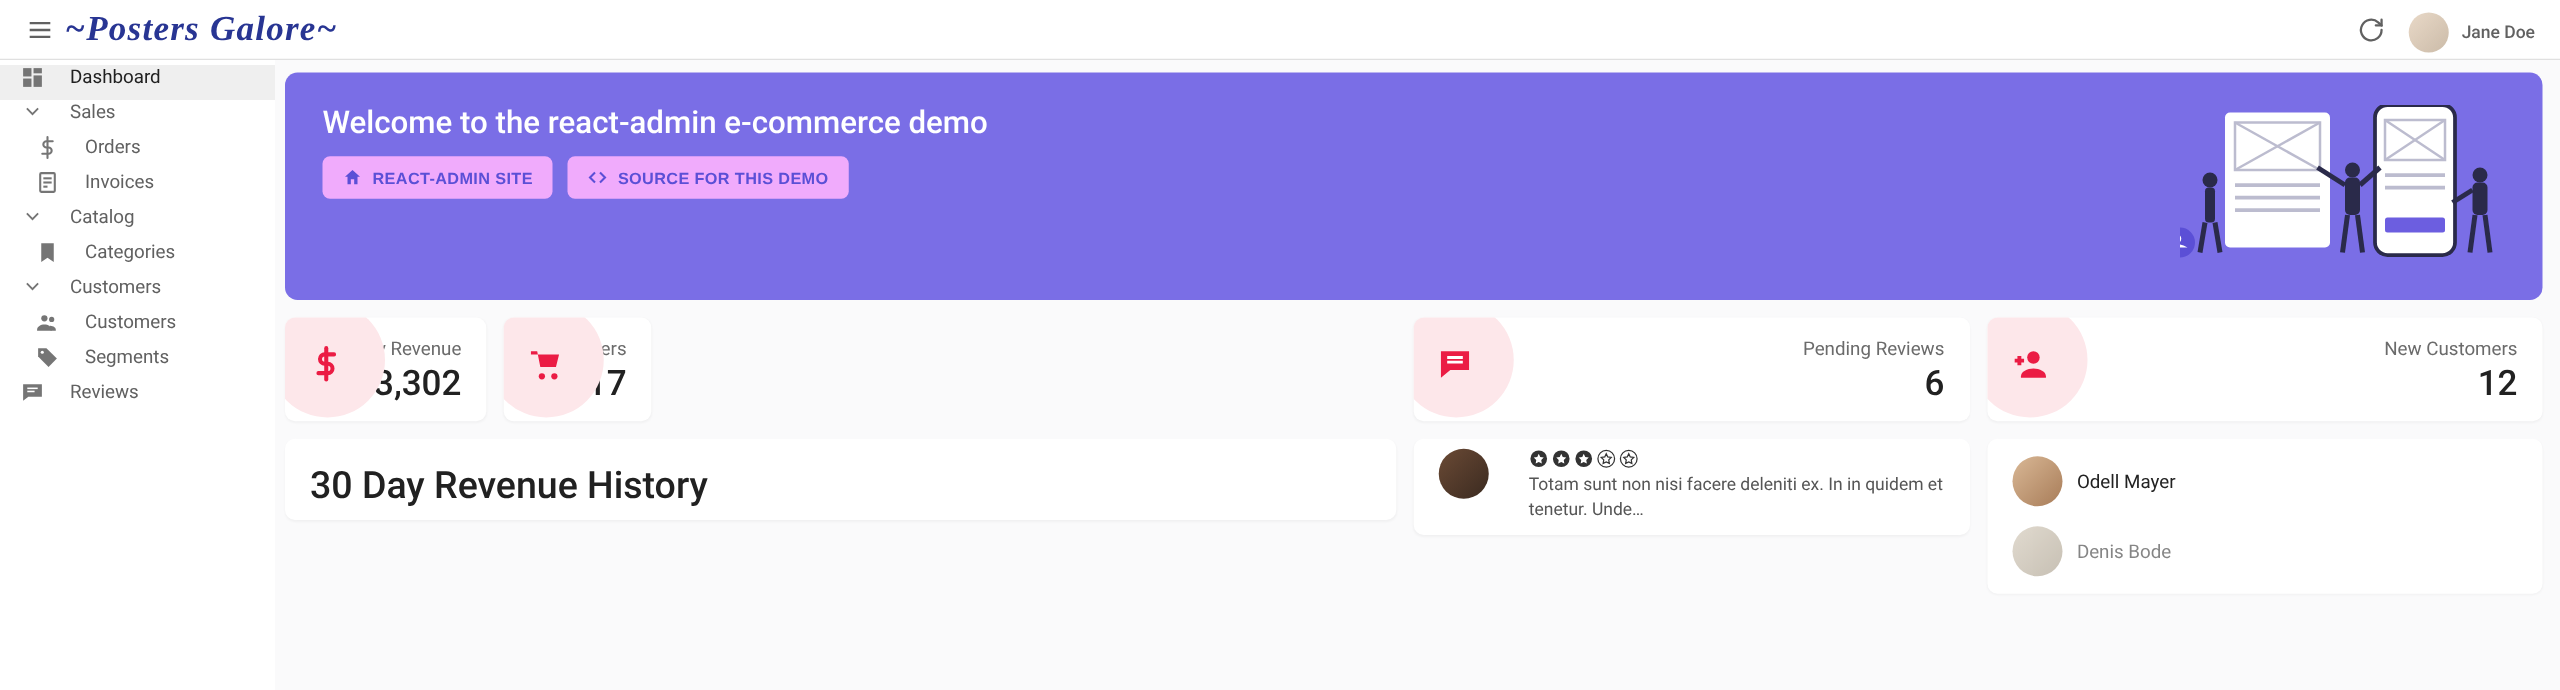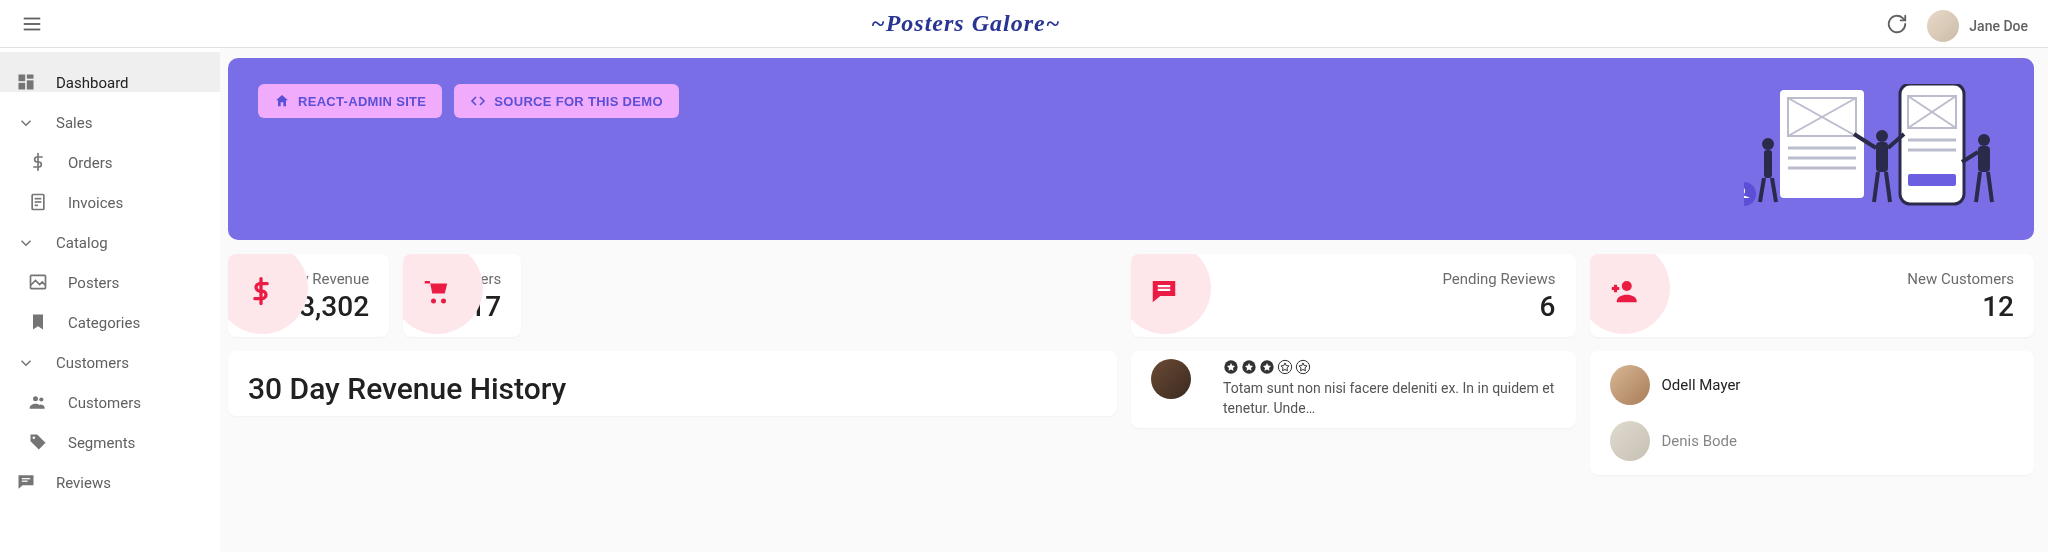--- a/index.html
+++ b/index.html
@@ -19,25 +19,24 @@
   }
   .hamburger {
     width: 40px; height: 40px;
     display:flex; align-items:center; justify-content:center;
     border-radius:50%;
     cursor:pointer;
     color:#616161;
   }
   .brand {
     flex:1;
-    text-align:center;
     font-family: "Brush Script MT", "Segoe Script", cursive;
     font-style: italic;
     font-weight: 700;
-    font-size: 24px;
+    font-size: 28px;
     color:#283593;
     letter-spacing: 1px;
   }
   .appbar-right { display:flex; align-items:flex-end; gap:12px; margin-right:8px; }
   .icon-btn {
     width:36px; height:36px;
     display:flex; align-items:center; justify-content:center;
     cursor:pointer;
     color:#616161;
     border-radius:50%;
@@ -48,22 +47,22 @@
   .user-name { color:#616161; font-weight:500; }
 
   .layout { display:flex; }
   .sidebar {
     width:220px;
     background:#fff;
     min-height: calc(100vh - 48px);
     padding-top:4px;
   }
   .nav-item, .nav-child {
-    display:flex; align-items:flex-end;
-    height:40px;
+    display:flex; align-items:flex-start;
+    height:28px;
     padding: 0 14px;
     color:#616161;
     cursor:pointer;
     font-size:15px;
   }
   .nav-item.selected { background:#efefef; color:#212121; }
   .nav-item .icon, .nav-child .icon { width:24px; display:flex; justify-content:center; margin-right:18px; color:#757575; }
   .nav-child { padding-left:26px; }
   .nav-child .icon { margin-right:18px; }
   .chev { width:18px; height:18px; }
@@ -223,29 +222,20 @@
     <div class="nav-item">
       <span class="icon">
         <svg class="chev" viewBox="0 0 24 24" fill="none" stroke="currentColor" stroke-width="2">
             <polyline points="6 9 12 15 18 9"></polyline>
           </svg>
       </span>
       <span>Catalog</span>
     </div>
     <div class="nav-child">
       <span class="icon">
-        <svg width="20" height="20" viewBox="0 0 24 24" fill="none" stroke="currentColor" stroke-width="2">
-            <rect x="3" y="4" width="18" height="16" rx="1"></rect>
-            <polyline points="3 16 9 10 14 15 17 12 21 16"></polyline>
-          </svg>
-      </span>
-      <span>Posters</span>
-    </div>
-    <div class="nav-child">
-      <span class="icon">
         <svg width="20" height="20" viewBox="0 0 24 24" fill="currentColor">
             <path d="M6 3h12v18l-6-4-6 4z"></path>
           </svg>
       </span>
       <span>Categories</span>
     </div>
 
     <div class="nav-item">
       <span class="icon">
         <svg class="chev" viewBox="0 0 24 24" fill="none" stroke="currentColor" stroke-width="2">
@@ -284,20 +274,21 @@
           </svg>
       </span>
       <span>Reviews</span>
     </div>
   </div>
 
   <div class="main">
 
     <div class="hero">
       <div class="hero-left">
+        <h1>Welcome to the react-admin e-commerce demo</h1>
         <div class="hero-buttons">
           <button class="btn">
             <svg width="16" height="16" viewBox="0 0 24 24" fill="currentColor">
                 <path d="M12 3l9 8h-3v9h-4v-6h-4v6H6v-9H3z"></path>
               </svg>
             <span>REACT-ADMIN SITE</span>
           </button>
           <button class="btn">
             <svg width="16" height="16" viewBox="0 0 24 24" fill="none" stroke="currentColor" stroke-width="2.5">
                 <polyline points="9 6 3 12 9 18"></polyline>

